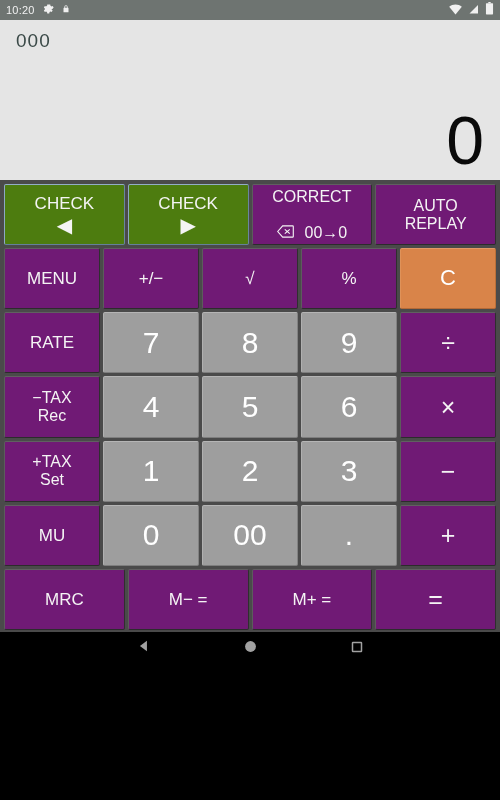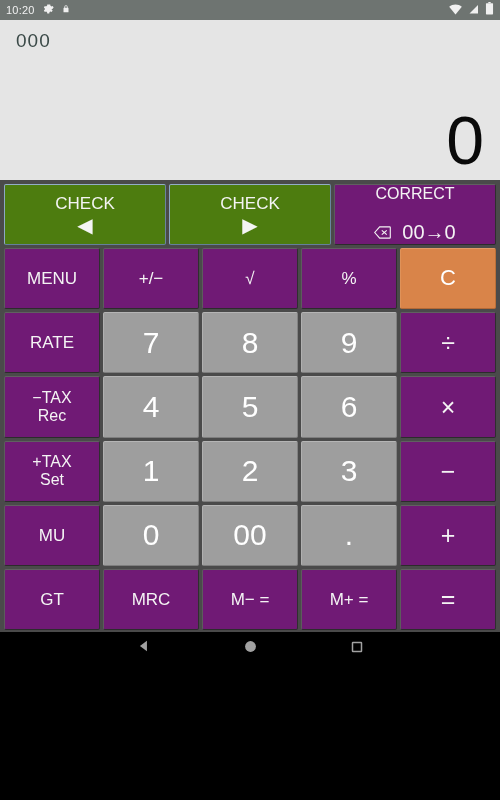--- a/index.html
+++ b/index.html
@@ -120,21 +120,21 @@
     border-bottom-color: #b56a36;
     border-right-color: #bb7039;
     color: #ffffff;
     font-size: 22px;
   }
   .key.small { font-size: 17px; }
   .key.op { font-size: 25px; }
   .key.tiny { font-size: 16px; }
   .key .l2 { display: block; }
   .key .arrow { font-size: 20px; line-height: 1; margin-top: 2px; }
-  .key .sub { font-size: 20px; display: flex; align-items: center; gap: 11px; margin-top: 18px; }
+  .key .sub { font-size: 16px; display: flex; align-items: center; gap: 11px; margin-top: 18px; }
   .bsp-ic { display: inline-block; vertical-align: middle; }
 
   
   .navbar {
     flex: 0 0 32px;
     background: #000000;
     display: flex;
     align-items: center;
     justify-content: space-around;
     padding: 0 90px;
@@ -198,20 +198,24 @@
         <div class="key tiny">
           <span>CORRECT</span>
           <span class="sub">
             <span class="bsp-ic"><svg width="17" height="13" viewBox="0 0 24 18" fill="none" stroke="#f4f4f4" stroke-width="1.6">
                 <path d="M8 1h14a1 1 0 011 1v14a1 1 0 01-1 1H8L1 9l7-8z"></path>
                 <path d="M11 6l7 6M18 6l-7 6"></path>
               </svg></span>
             <span>00→0</span>
           </span>
         </div>
+        <div class="key tiny">
+          <span>AUTO</span>
+          <span class="l2">REPLAY</span>
+        </div>
       </div>
       <div class="krow">
         <div class="key small">
           <span>MENU</span>
         </div>
         <div class="key small">
           <span>+/−</span>
         </div>
         <div class="key small">
           <span>√</span>
@@ -287,23 +291,20 @@
           <span>00</span>
         </div>
         <div class="key num">
           <span>.</span>
         </div>
         <div class="key op">
           <span>+</span>
         </div>
       </div>
       <div class="krow">
-        <div class="key small">
-          <span>GT</span>
-        </div>
         <div class="key small">
           <span>MRC</span>
         </div>
         <div class="key small">
           <span>M− =</span>
         </div>
         <div class="key small">
           <span>M+ =</span>
         </div>
         <div class="key op">

